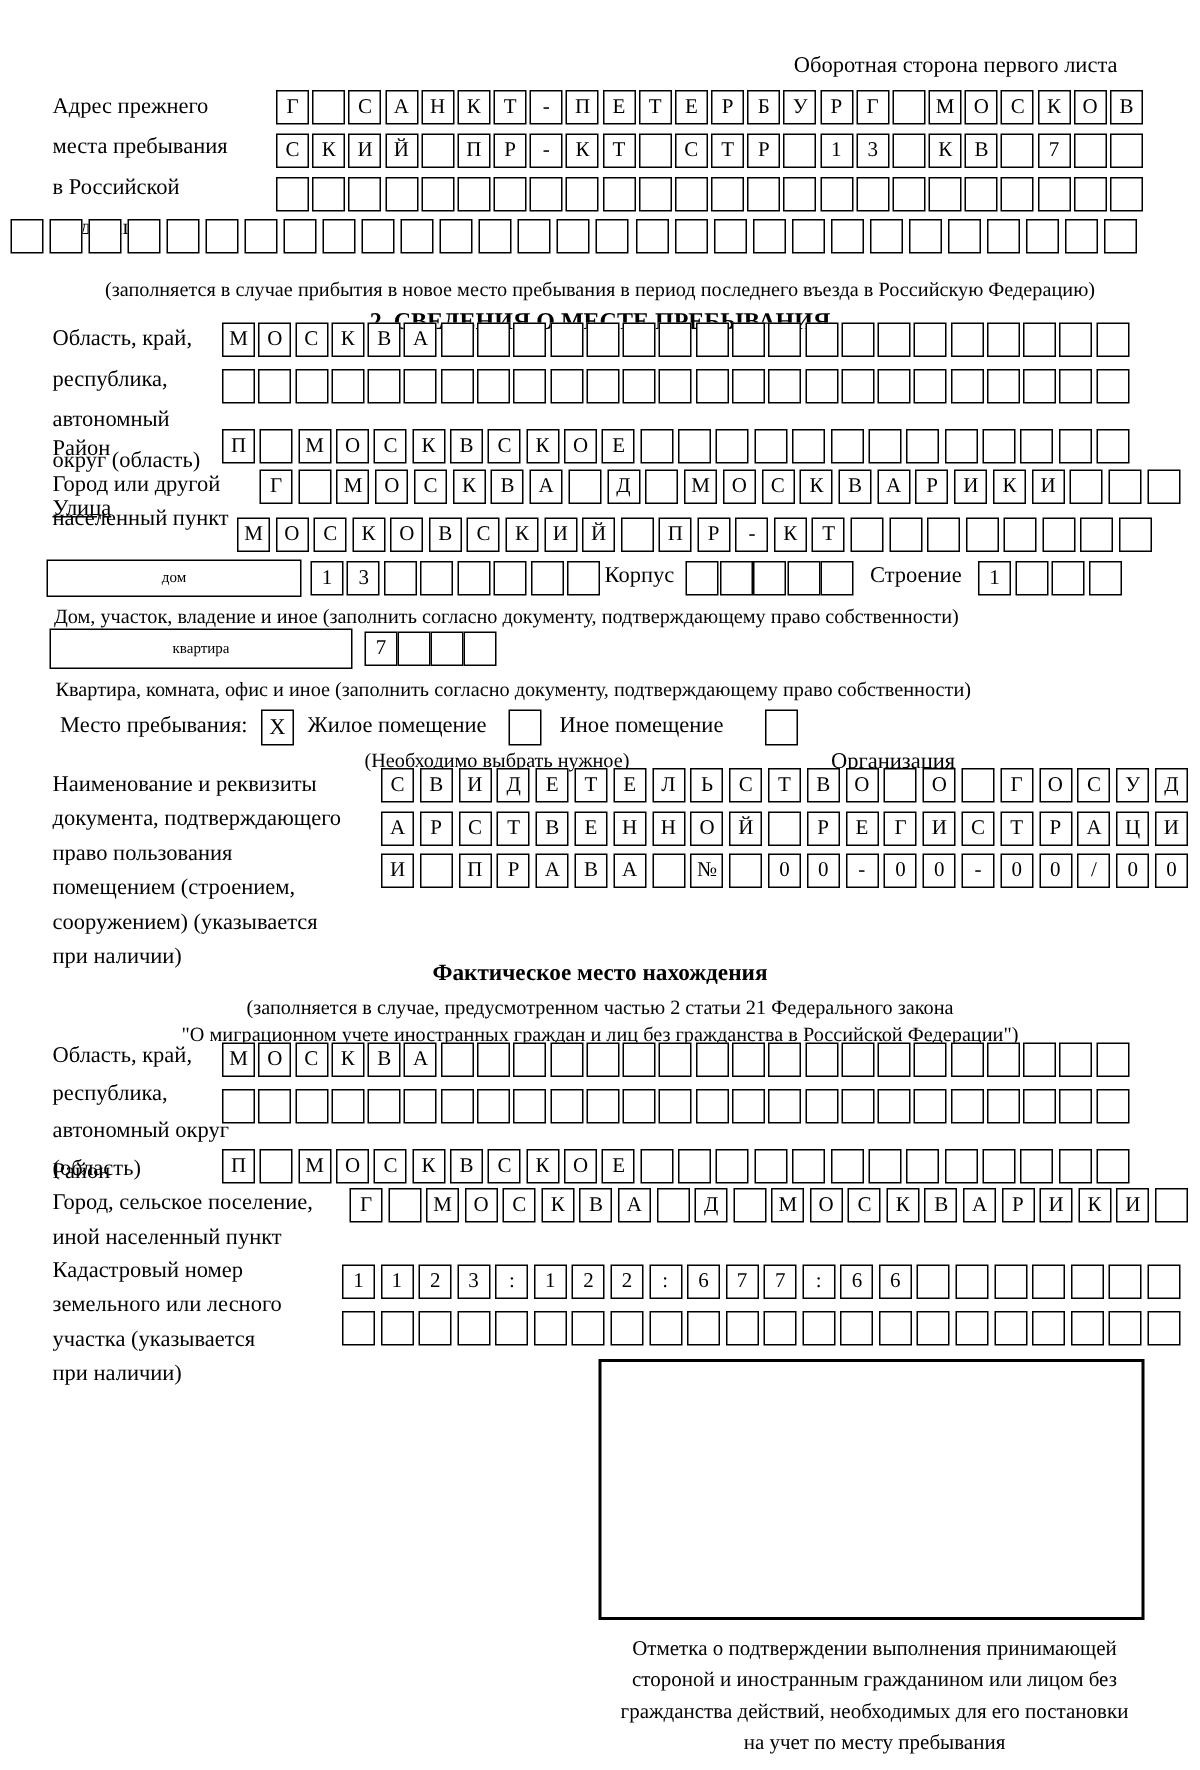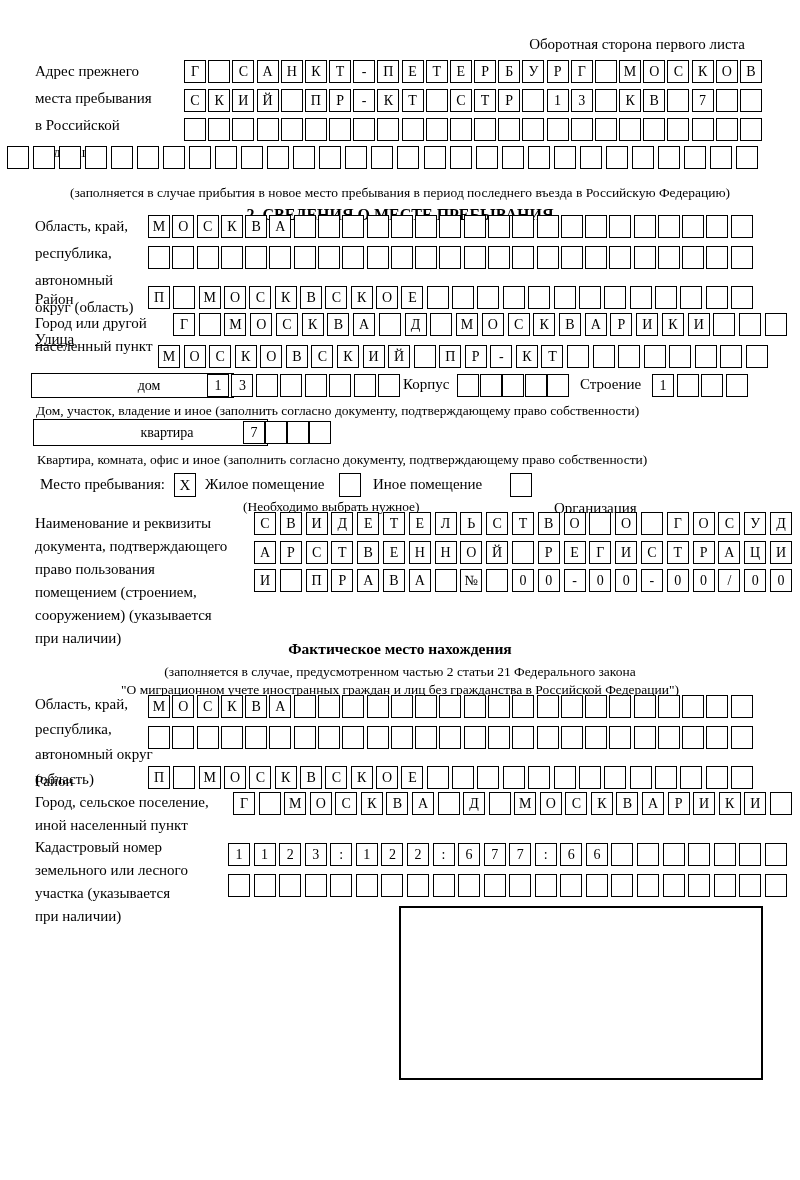--- a/index.html
+++ b/index.html
@@ -13,22 +13,22 @@
   .note{font-size:13.5px;}
   .center{text-align:center;width:800px;left:0;margin-top:12px;}
   .title{font-weight:bold;font-size:16px;}
   .cellrow{display:flex;justify-content:space-between;}
   .cell{
     flex:none;width:20px;height:21px;border:1.5px solid #000;
     font-size:14px;line-height:21px;text-align:center;background:#fff;
     font-family:"Liberation Serif",serif;
   }
   .labelbox{
-    border:1.5px solid #000;text-align:center;font-size:14px;background:#fff;
-    display:flex;align-items:center;justify-content:center;padding-left:33px;
+    border:1.5px solid #000;text-align:center;font-size:10px;background:#fff;
+    display:flex;align-items:center;justify-content:center;
   }
   .chk{
     width:20px;height:22px;border:1.5px solid #000;text-align:center;
     font-size:15px;line-height:22px;background:#fff;
   }
   .stampbox{border:2px solid #000;background:#fff;}
   .caption{font-size:14px;line-height:21px;text-align:center;white-space:pre-line;}
 </style>
 </head>
 <body>
@@ -585,14 +585,18 @@
       <span class="cell"></span>
       <span class="cell"></span>
       <span class="cell"></span>
       <span class="cell"></span>
       <span class="cell"></span>
       <span class="cell"></span>
       <span class="cell"></span>
     </div>
 
   <div class="abs stampbox" style="left:399px;top:906px;width:360px;height:170px;"></div>
+  <div class="abs caption" style="left:393px;top:1089px;width:380px;">Отметка о подтверждении выполнения принимающей
+стороной и иностранным гражданином или лицом без
+гражданства действий, необходимых для его постановки
+на учет по месту пребывания</div>
 
 </div>
 
 </body></html>

